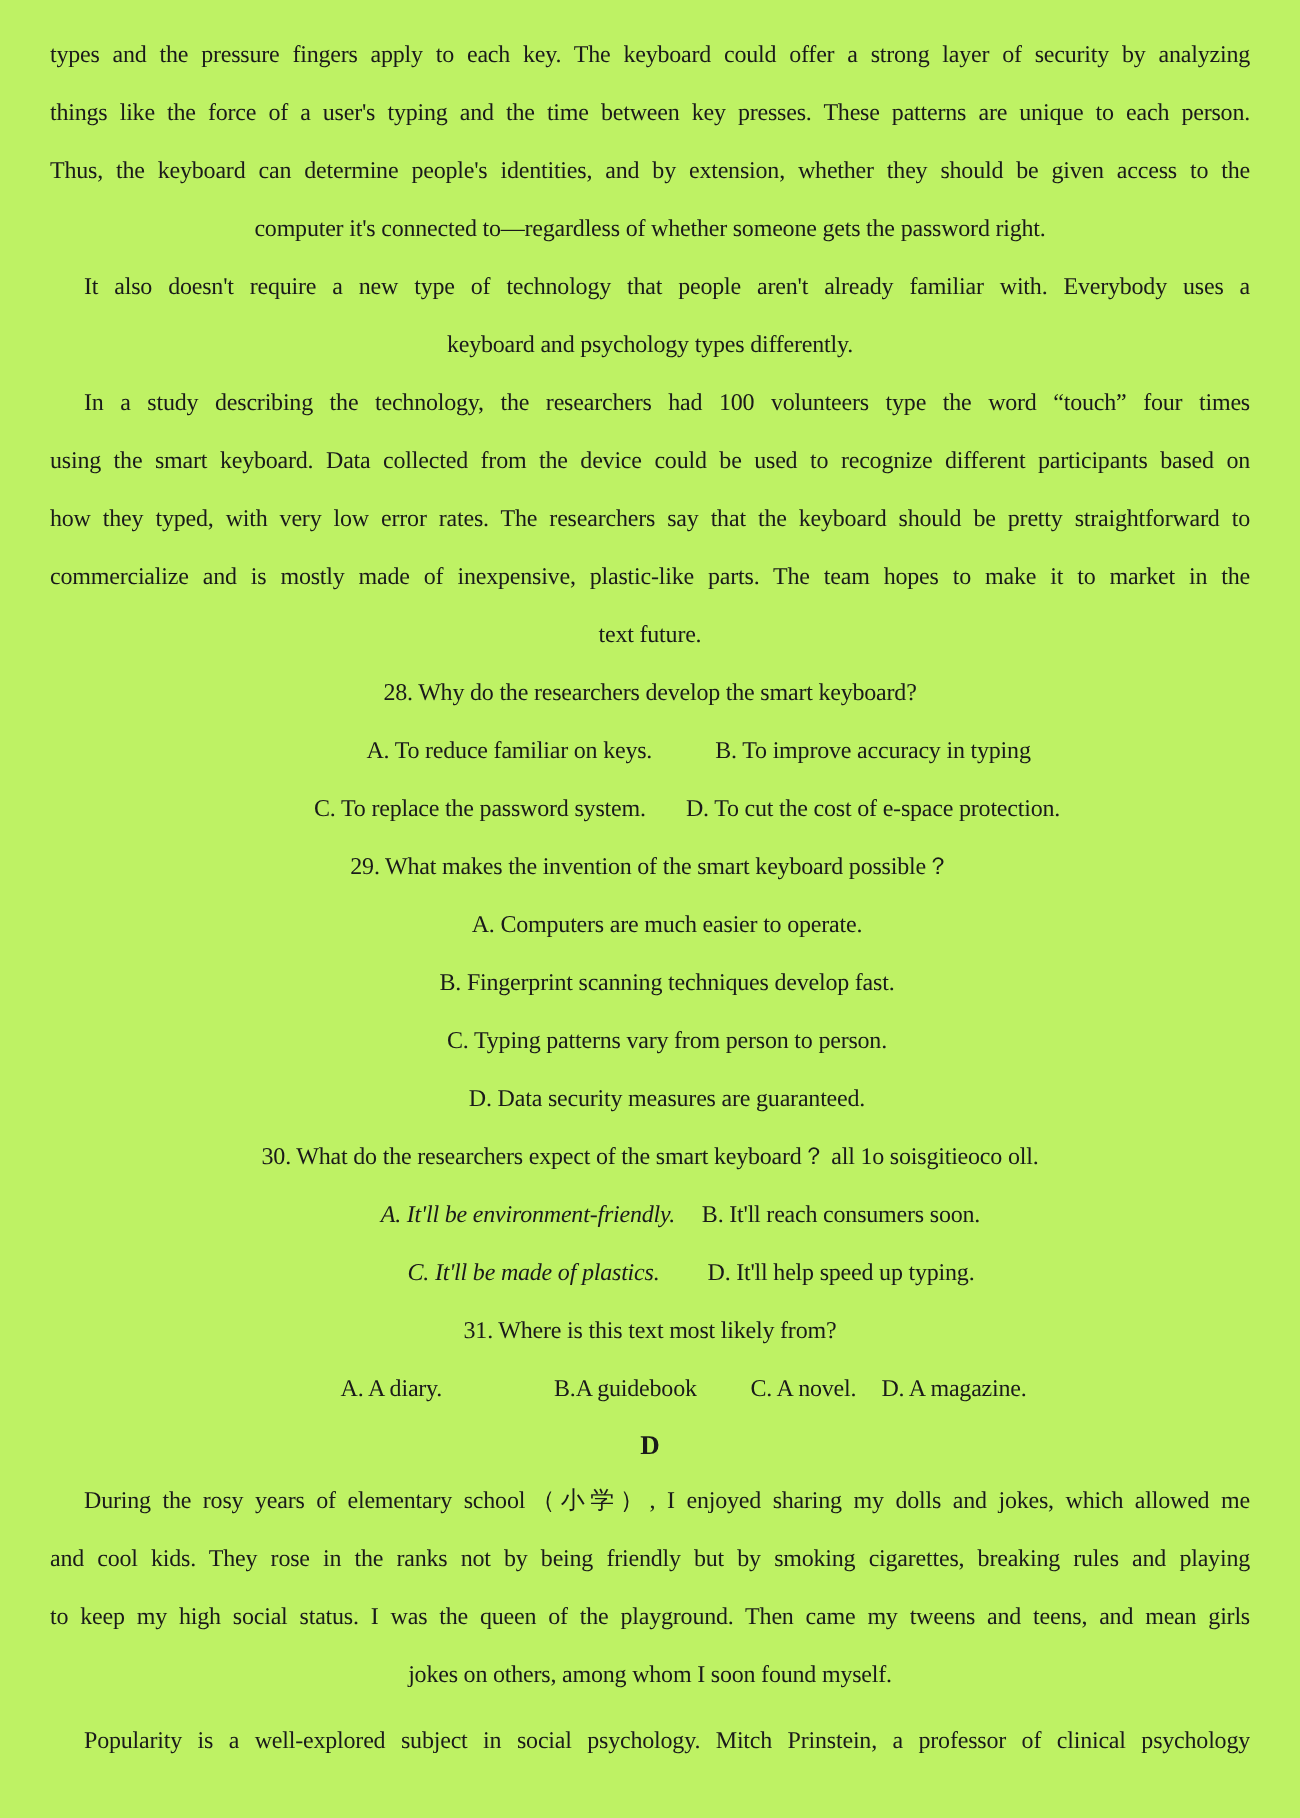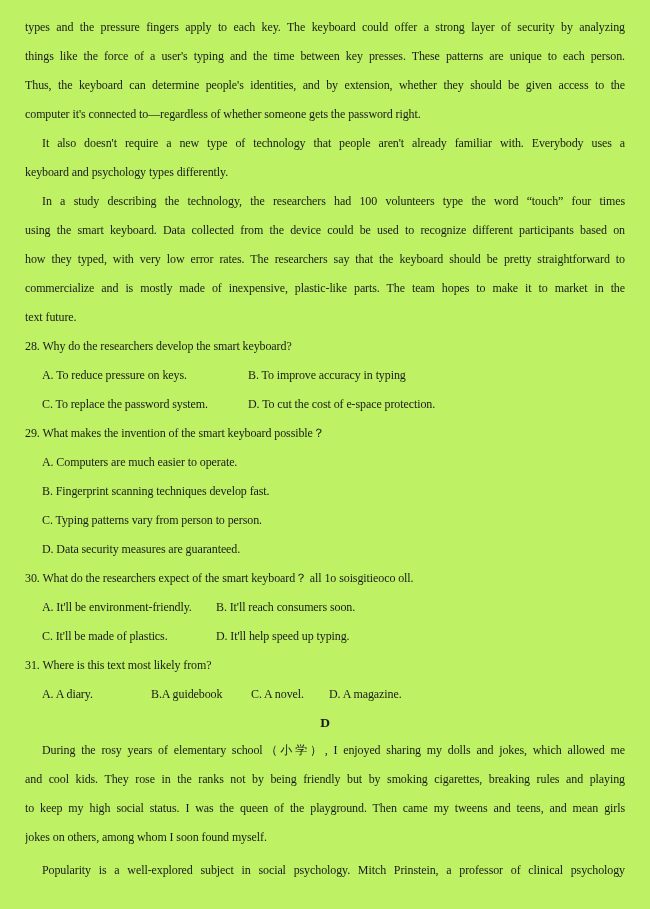--- a/index.html
+++ b/index.html
@@ -14,31 +14,32 @@
     font-family: "Liberation Serif", serif;
     font-size: 12px;
     line-height: 29px;
     letter-spacing: -0.1px;
     overflow: hidden;
   }
   .line {
     height: 29px;
     overflow: hidden;
     white-space: nowrap;
+    text-align: center;
   }
   
   .just {
     white-space: normal;
     text-align: justify;
     text-align-last: justify;
   }
   .indent { text-indent: 17px; }
   .opt-row { padding-left: 17px; }
   .col-206 { display: inline-block; width: 206px; }
-  .col-174 { display: inline-block; width: 174px; }
+  .col-174 { display: inline-block; width: 174px; font-style: italic; }
   .col-84  { display: inline-block; width: 84px; }
   .col-100 { display: inline-block; width: 100px; margin-left: 25px; }
   .col-78  { display: inline-block; width: 78px; }
   .sec-head {
     height: 27px;
     line-height: 27px;
     text-align: center;
     font-weight: bold;
     font-size: 13.5px;
     overflow: hidden;
@@ -66,21 +67,21 @@
       <div class="line just">using the smart keyboard. Data collected from the device could be used to recognize different participants based on</div>
       <div class="line just">how they typed, with very low error rates. The researchers say that the keyboard should be pretty straightforward to</div>
       <div class="line just">commercialize and is mostly made of inexpensive, plastic-like parts. The team hopes to make it to market in the</div>
       <div class="line">text future.</div>
     </div>
   </div>
 
   <div>
     <div class="line">28. Why do the researchers develop the smart keyboard?</div>
     <div class="line opt-row">
-      <span class="col-206">A. To reduce pressure on keys.</span><span>B. To improve accuracy in typing</span>
+      <span class="col-206">A. To reduce familiar on keys.</span><span>B. To improve accuracy in typing</span>
     </div>
     <div class="line opt-row">
       <span class="col-206">C. To replace the password system.</span><span>D. To cut the cost of e-space protection.</span>
     </div>
   </div>
 
   <div>
     <div class="line">29. What makes the invention of the smart keyboard possible？</div>
     <div class="line opt-row">A. Computers are much easier to operate.</div>
     <div class="line opt-row">B. Fingerprint scanning techniques develop fast.</div>

